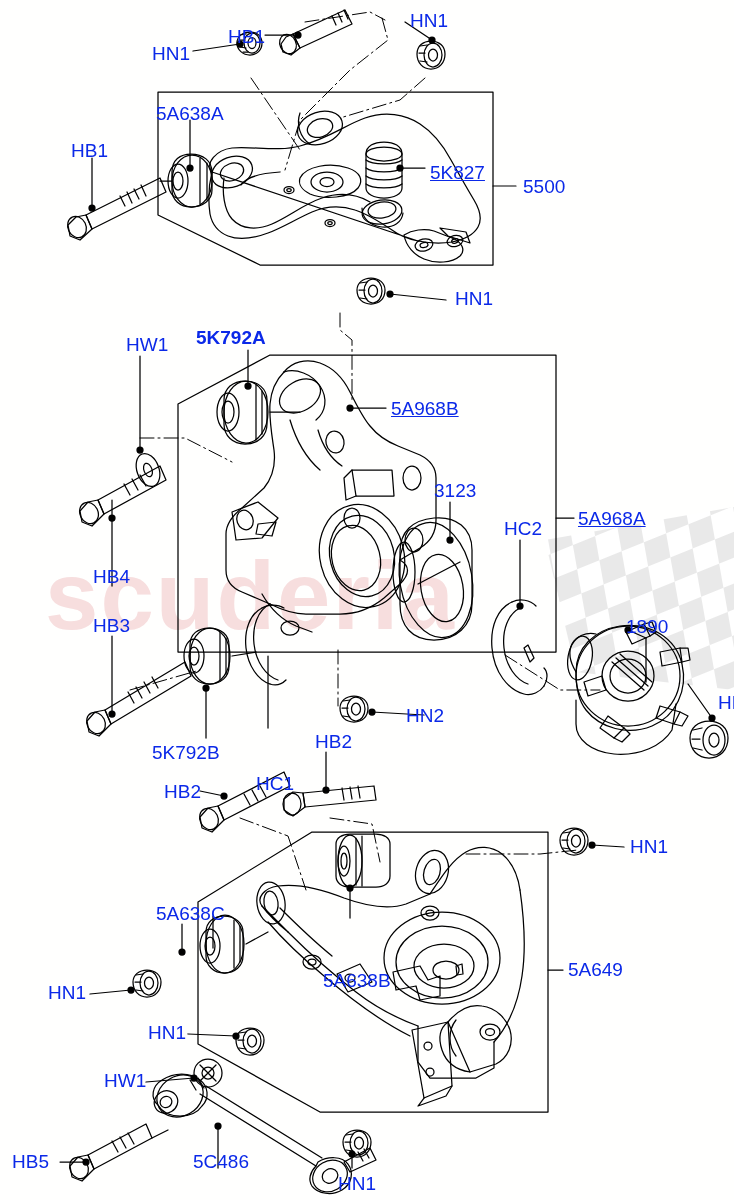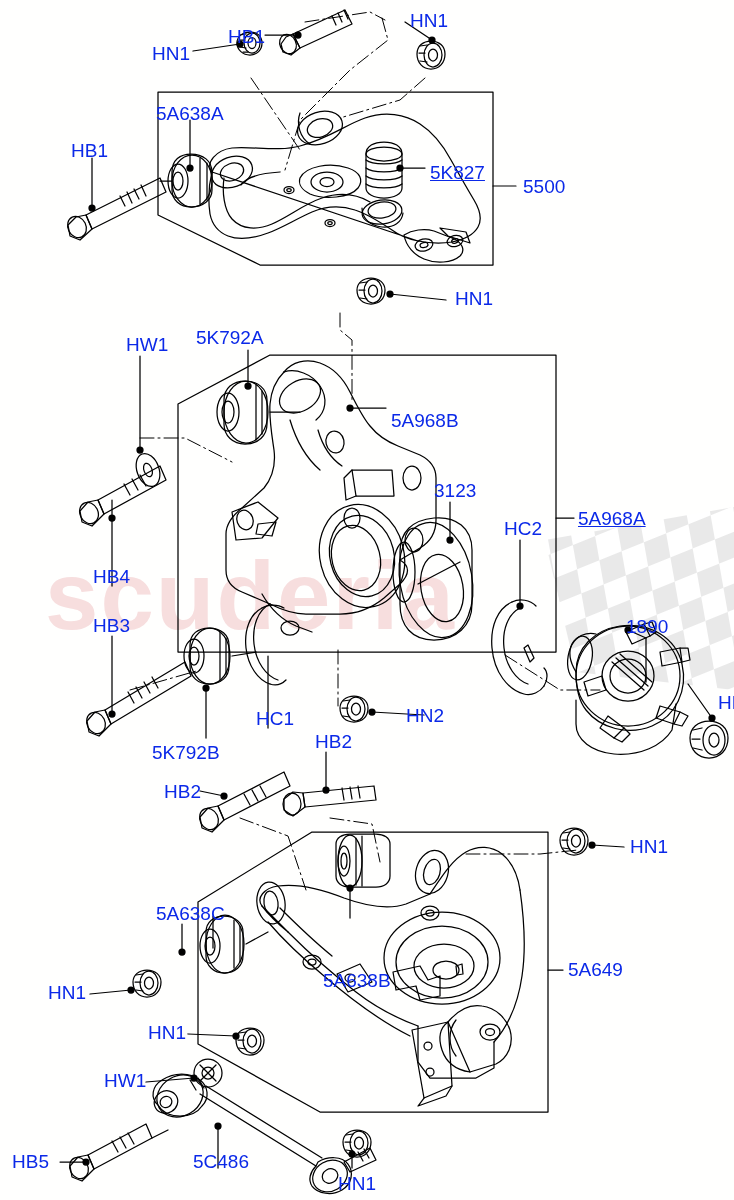--- a/index.html
+++ b/index.html
@@ -584,31 +584,31 @@
 
   <span class="label" style="left:152px;top:43px;">HN1</span>
   <span class="label" style="left:228px;top:26px;">HB1</span>
   <span class="label" style="left:410px;top:10px;">HN1</span>
   <span class="label" style="left:156px;top:103px;">5A638A</span>
   <span class="label" style="left:71px;top:140px;">HB1</span>
   <span class="label" style="left:430px;top:162px;text-decoration:underline;">5K827</span>
   <span class="label" style="left:523px;top:176px;">5500</span>
   <span class="label" style="left:455px;top:288px;">HN1</span>
   <span class="label" style="left:126px;top:334px;">HW1</span>
-  <span class="label" style="left:196px;top:327px;">5K792A</span>
-  <span class="label" style="left:391px;top:410px;">5A968B</span>
+  <span class="label" style="left:196px;top:327px;font-weight:bold;">5K792A</span>
+  <span class="label" style="left:391px;top:398px;text-decoration:underline;">5A968B</span>
   <span class="label" style="left:434px;top:480px;">3123</span>
   <span class="label" style="left:504px;top:518px;">HC2</span>
   <span class="label" style="left:578px;top:508px;text-decoration:underline;">5A968A</span>
   <span class="label" style="left:626px;top:616px;">1890</span>
   <span class="label" style="left:93px;top:566px;">HB4</span>
   <span class="label" style="left:93px;top:615px;">HB3</span>
   <span class="label" style="left:694px;top:692px;margin-left:24px;">HN3</span>
   <span class="label" style="left:152px;top:696px;margin-top:46px;">5K792B</span>
-  <span class="label" style="left:256px;top:708px;text-align:center;">HC1</span>
+  <span class="label" style="left:256px;top:773px;text-align:center;">HC1</span>
   <span class="label" style="left:315px;top:731px;">HB2</span>
   <span class="label" style="left:406px;top:705px;text-align:right;">HN2</span>
   <span class="label" style="left:164px;top:781px;">HB2</span>
   <span class="label" style="left:630px;top:836px;">HN1</span>
   <span class="label" style="left:156px;top:903px;">5A638C</span>
   <span class="label" style="left:323px;top:926px;margin-top:44px;">5A638B</span>
   <span class="label" style="left:568px;top:959px;">5A649</span>
   <span class="label" style="left:48px;top:982px;">HN1</span>
   <span class="label" style="left:148px;top:1022px;">HN1</span>
   <span class="label" style="left:104px;top:1070px;">HW1</span>

